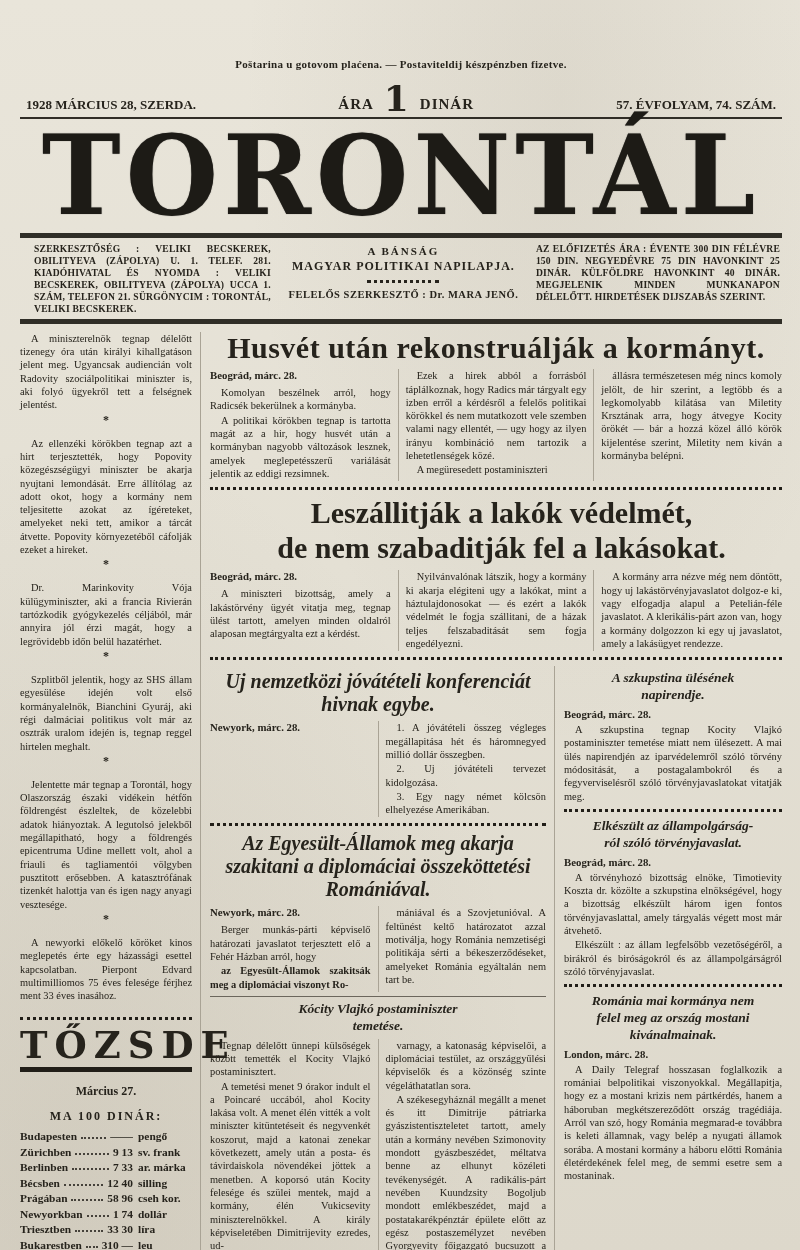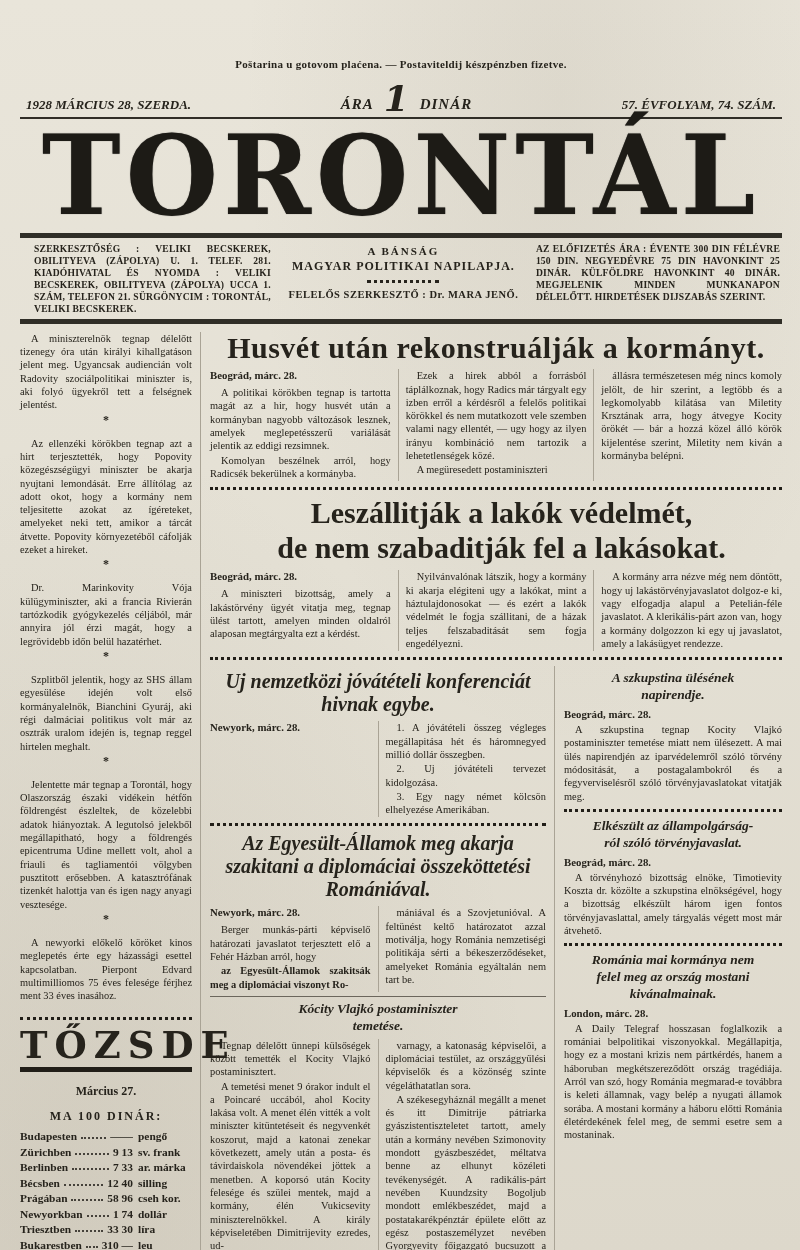--- a/index.html
+++ b/index.html
@@ -6,21 +6,21 @@
   .page{
     position:relative;width:800px;height:1250px;margin:0 auto;
     background:
       radial-gradient(ellipse at 70% 8%, rgba(120,110,90,.10), transparent 40%),
       radial-gradient(ellipse at 10% 95%, rgba(120,110,90,.12), transparent 45%),
       linear-gradient(180deg,#e9e5da 0%, #e4e0d4 45%, #ddd8cb 100%);
     color:#26231c;font-family:"Liberation Serif","DejaVu Serif",serif;
     overflow:hidden;box-sizing:border-box;padding:58px 18px 10px 20px;
   }
   .topline{text-align:center;font-size:11px;font-weight:bold;letter-spacing:.3px;margin-bottom:14px;}
-  .dateline-row{display:flex;align-items:flex-end;justify-content:space-between;font-weight:bold;font-size:13px;padding:0 6px;font-style:italic;}
+  .dateline-row{display:flex;align-items:flex-end;justify-content:space-between;font-weight:bold;font-size:13px;padding:0 6px;}
   .price{display:flex;align-items:flex-end;gap:10px;font-size:15px;letter-spacing:1px;}
   .big-one{font-size:36px;line-height:.8;font-family:"DejaVu Serif",serif;}
   .rule{border:0;border-top:5px solid #211e18;margin:4px 0;opacity:.92;}
   .rule.thin{border-top-width:2px;}
   .masthead{
     text-align:center;font-family:"DejaVu Serif",serif;font-weight:bold;
     font-size:106px;line-height:1.0;letter-spacing:5px;color:#1d1b16;
     transform:scaleY(1.04);margin:0 0 2px 0;text-shadow:0 0 1px rgba(0,0,0,.55);
   }
   .info-row{display:flex;gap:14px;margin:5px 2px 4px 2px;}
@@ -184,22 +184,22 @@
     </aside>
 
     <main class="main-col">
 
       <article>
         <h1 class="headline-1">Husvét után rekonstruálják a kormányt.</h1>
         <div class="cols copy">
           <div class="col">
             <div class="art-dateline"><b>Beográd, márc. 28.</b></div>
             <div>
+                <p>Komolyan beszélnek arról, hogy Radicsék bekerülnek a kormányba.</p>
                 <p>A politikai körökben tegnap is tartotta magát az a hir, hogy husvét után a kormányban nagyobb változások lesznek, amelyek meglepetésszerű variálását jelentik az eddigi rezsimnek.</p>
-                <p>Komolyan beszélnek arról, hogy Radicsék bekerülnek a kormányba.</p>
               </div>
           </div>
           <div class="col">
               <p>Ezek a hirek abból a forrásból táplálkoznak, hogy Radics már tárgyalt egy izben erről a kérdésről a felelős politikai körökkel és nem mutatkozott vele szemben valami nagy ellentét, — ugy hogy az ilyen irányu kombináció nem tartozik a lehetetlenségek közé.</p>
               <p>A megüresedett postaminiszteri</p>
             </div>
           <div class="col">
               <p>állásra természetesen még nincs komoly jelölt, de hir szerint, a legtöbb és a legkomolyabb kilátása van Miletity Krsztának arra, hogy átvegye Kocity örökét — bár a hozzá közel álló körök kijelentése szerint, Miletity nem kiván a kormányba belépni.</p>
             </div>
         </div>
@@ -309,20 +309,21 @@
           <div class="orn-divider"></div>
 
           <article>
             <div class="headline-4">
                 <p>Elkészült az állampolgárság-</p>
                 <p>ról szóló törvényjavaslat.</p>
               </div>
             <div class="art-dateline"><b>Beográd, márc. 28.</b></div>
             <div class="copy">
                 <p>A törvényhozó bizottság elnöke, Timotievity Koszta dr. közölte a szkupstina elnökségével, hogy a bizottság elkészült három igen fontos törvényjavaslattal, amely tárgyalás végett most már átvehető.</p>
+                <p>Elkészült : az állam legfelsőbb vezetőségéről, a birákról és biróságokról és az állampolgárságról szóló törvényjavaslat.</p>
               </div>
           </article>
 
           <div class="orn-divider"></div>
 
           <article>
             <div class="headline-4">
                 <p>Románia mai kormánya nem</p>
                 <p>felel meg az ország mostani</p>
                 <p>kivánalmainak.</p>

